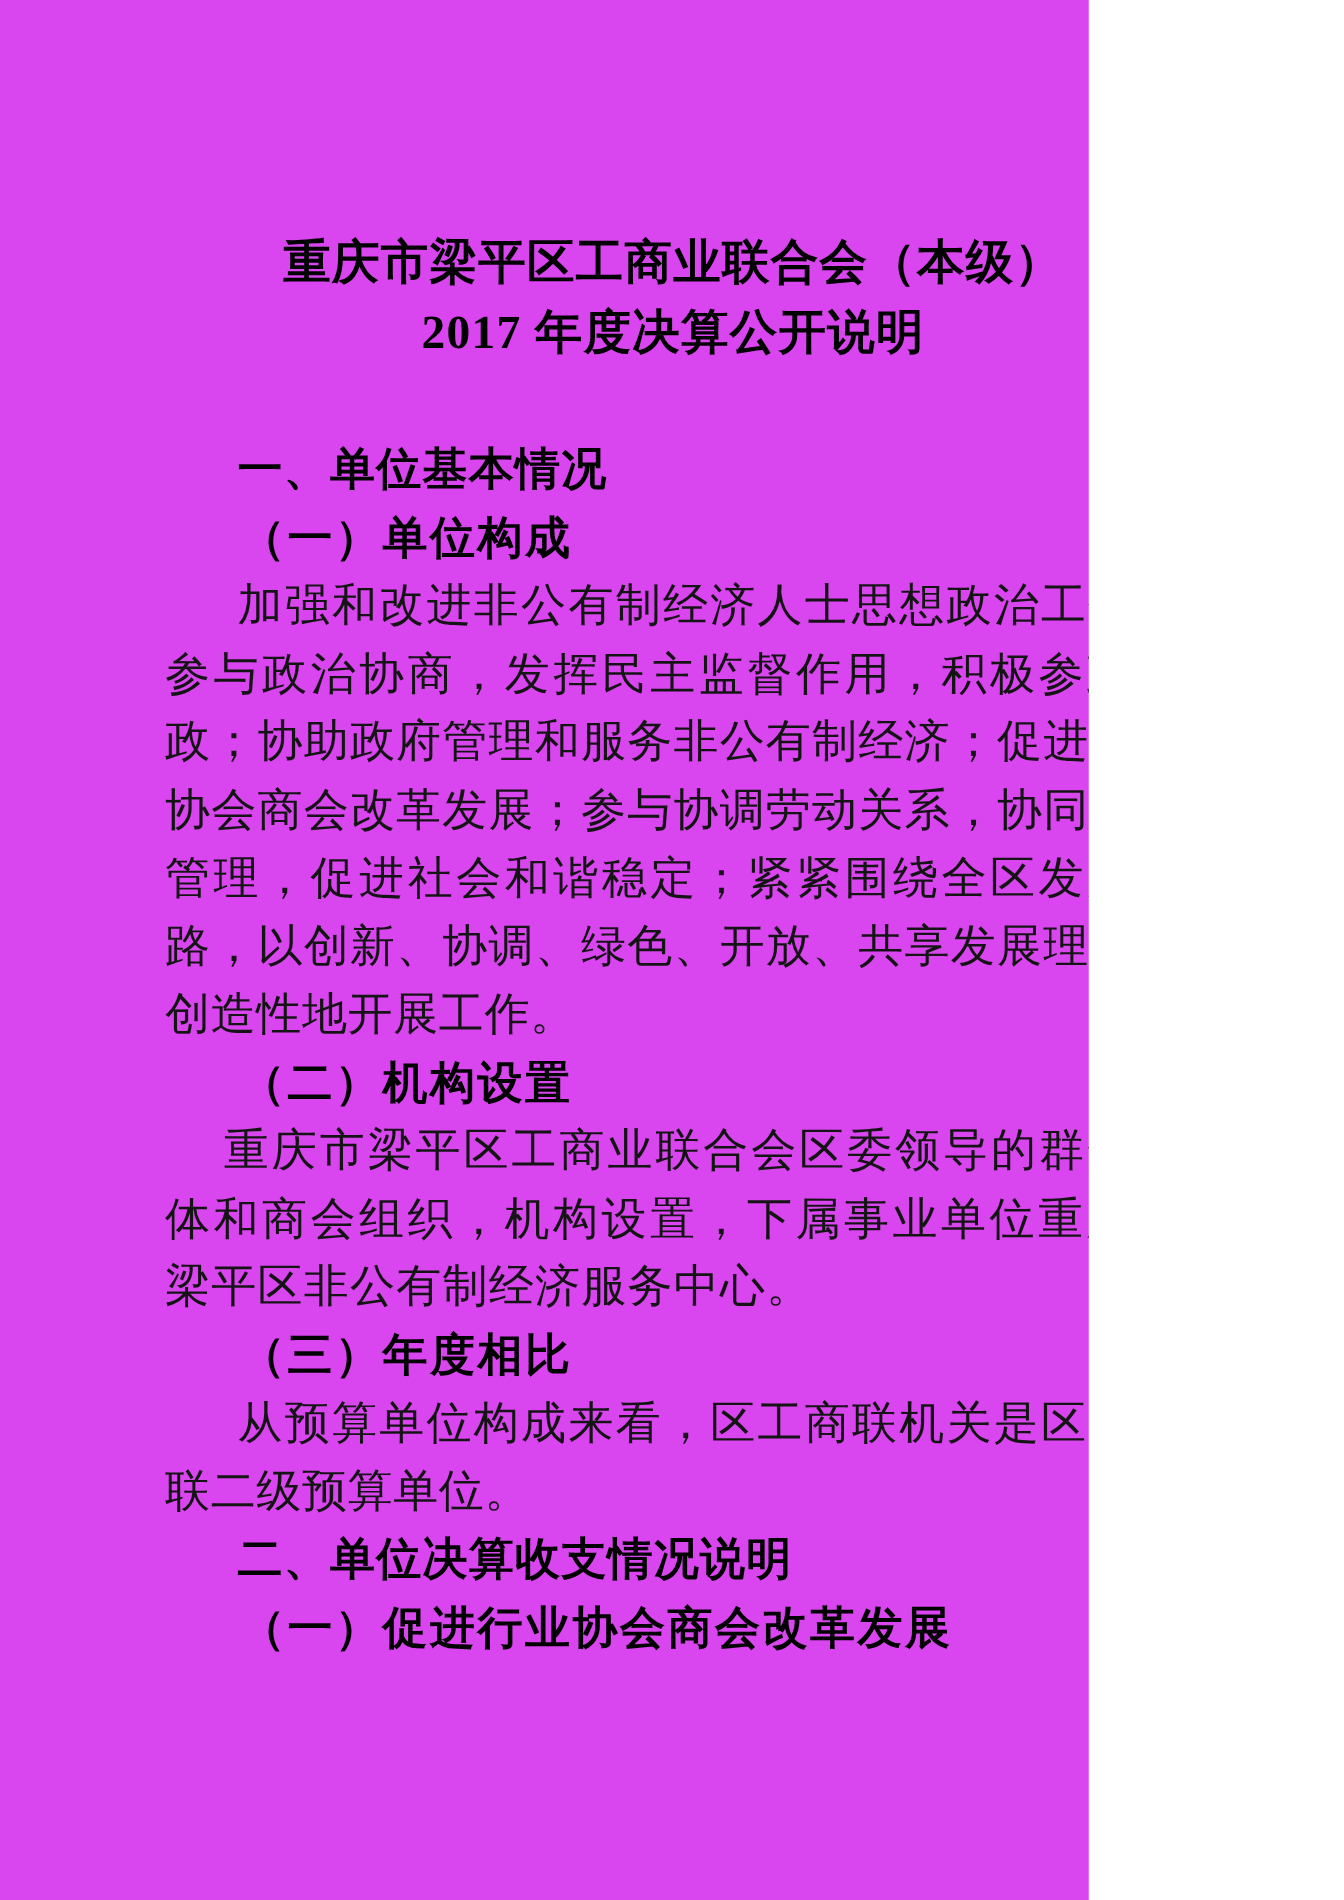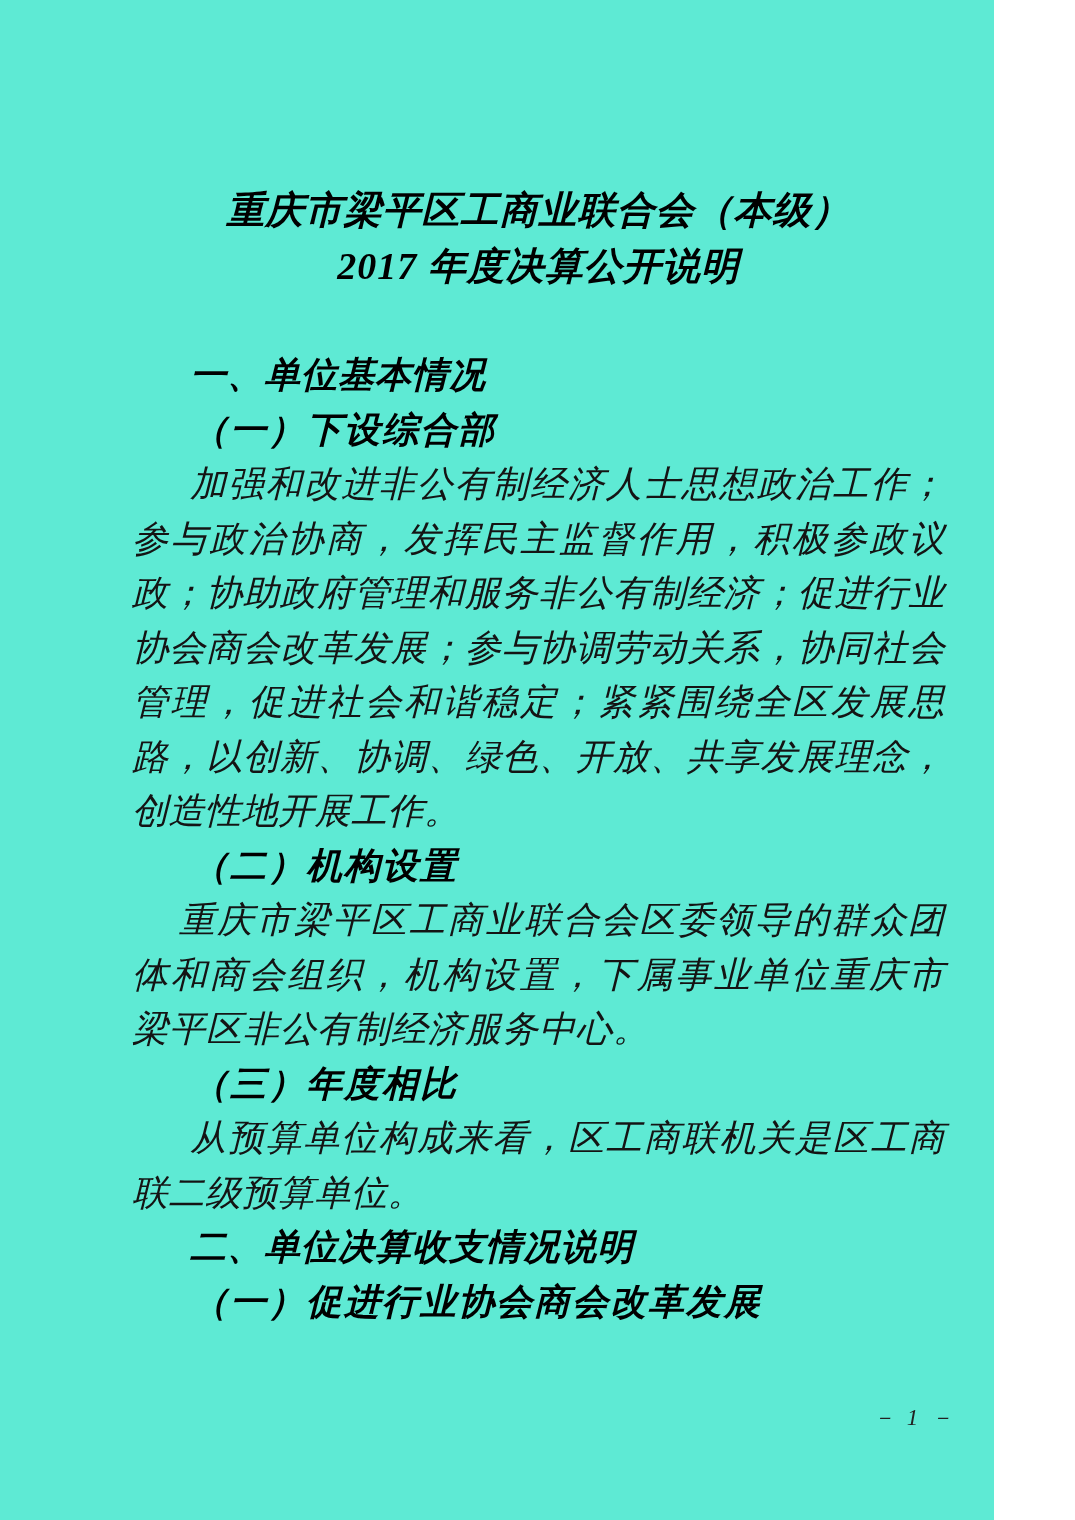--- a/index.html
+++ b/index.html
@@ -2,27 +2,26 @@
 <html><head>
 <meta charset="utf-8">
 <style>
   html, body {
     margin: 0;
     padding: 0;
     background: #ffffff;
   }
   .page {
     position: relative;
-    width: 994px;
+    width: 871px;
     height: 1520px;
-    background: #5eead4;
+    background: #d946ef;
     overflow: hidden;
     font-family: "Liberation Serif", "DejaVu Serif", serif;
     color: #111111;
-    font-style: italic;
   }
   .content {
     position: absolute;
     left: 132px;
     top: 0;
     width: 813px;
   }
   .doc-title {
     margin-top: 182px;
     text-align: center;
@@ -88,21 +87,21 @@
 
     <div class="doc-title">
       <div>重庆市梁平区工商业联合会（本级）</div>
       <div>2017 年度决算公开说明</div>
     </div>
 
     <div class="body-flow">
 
       <h2 class="h1-heading">一、单位基本情况</h2>
 
-      <h3 class="h2-heading">（一）下设综合部</h3>
+      <h3 class="h2-heading">（一）单位构成</h3>
       <p class="para">加强和改进非公有制经济人士思想政治工作；参与政治协商，发挥民主监督作用，积极参政议政；协助政府管理和服务非公有制经济；促进行业协会商会改革发展；参与协调劳动关系，协同社会管理，促进社会和谐稳定；紧紧围绕全区发展思路，以创新、协调、绿色、开放、共享发展理念，创造性地开展工作。</p>
 
       <h3 class="h2-heading">（二）机构设置</h3>
       <p class="para para-outdent">重庆市梁平区工商业联合会区委领导的群众团体和商会组织，机构设置，下属事业单位重庆市梁平区非公有制经济服务中心。</p>
 
       <h3 class="h2-heading">（三）年度相比</h3>
       <p class="para">从预算单位构成来看，区工商联机关是区工商联二级预算单位。</p>
 
       <h2 class="h1-heading">二、单位决算收支情况说明</h2>
 

